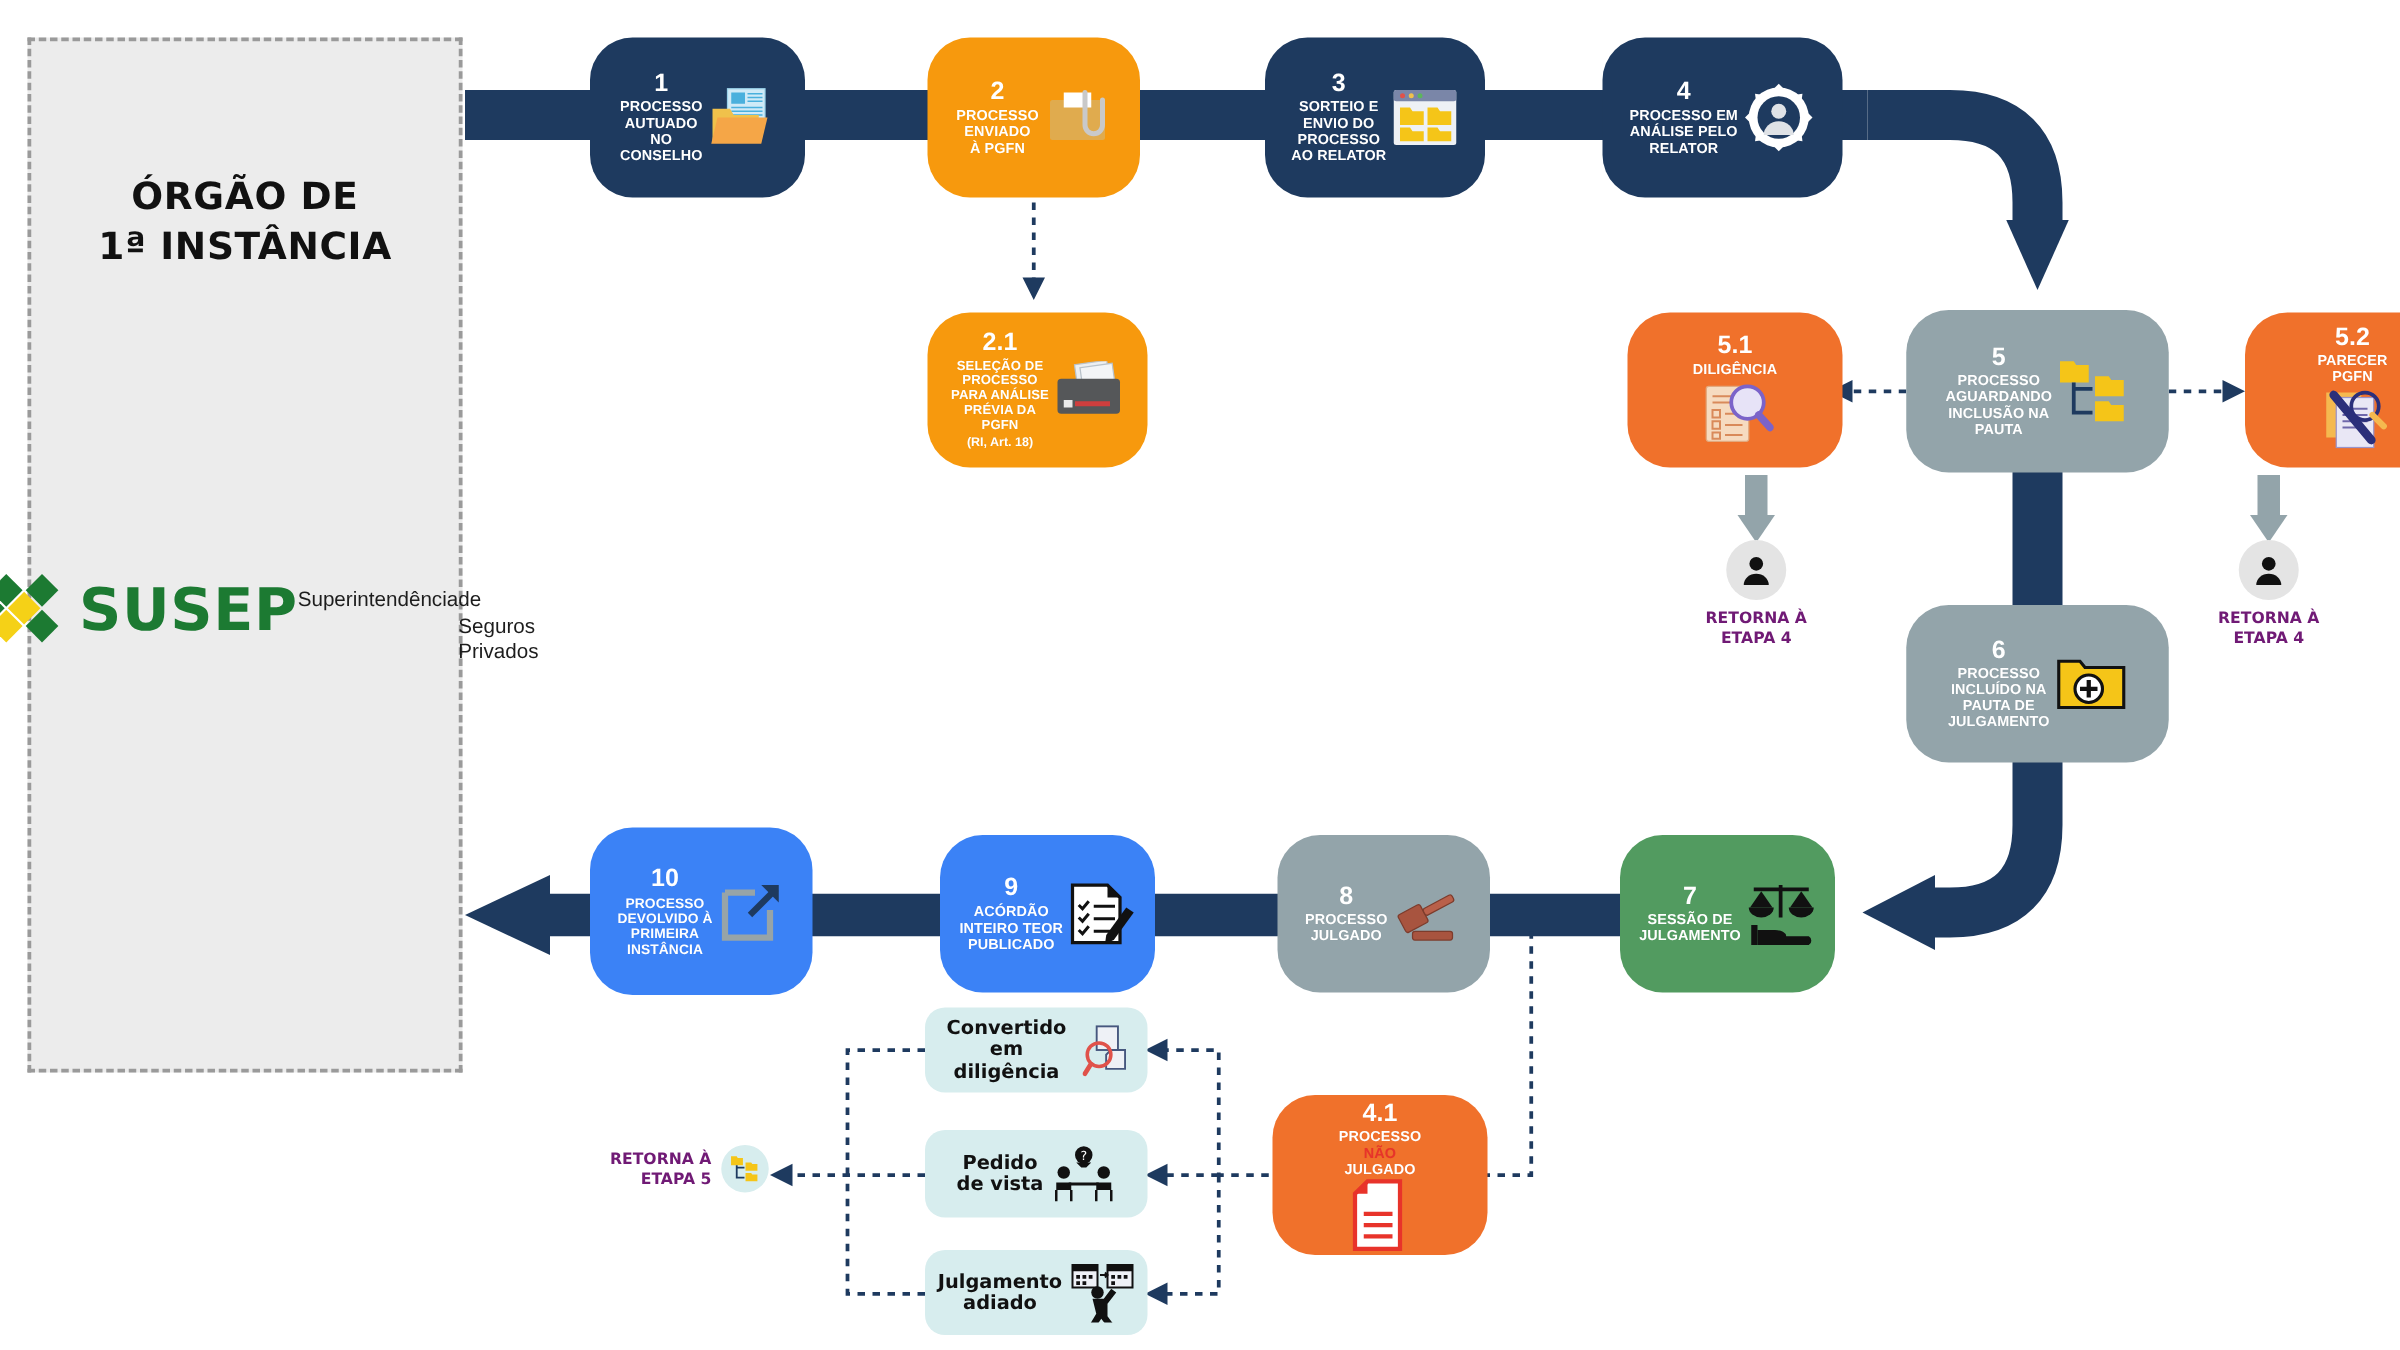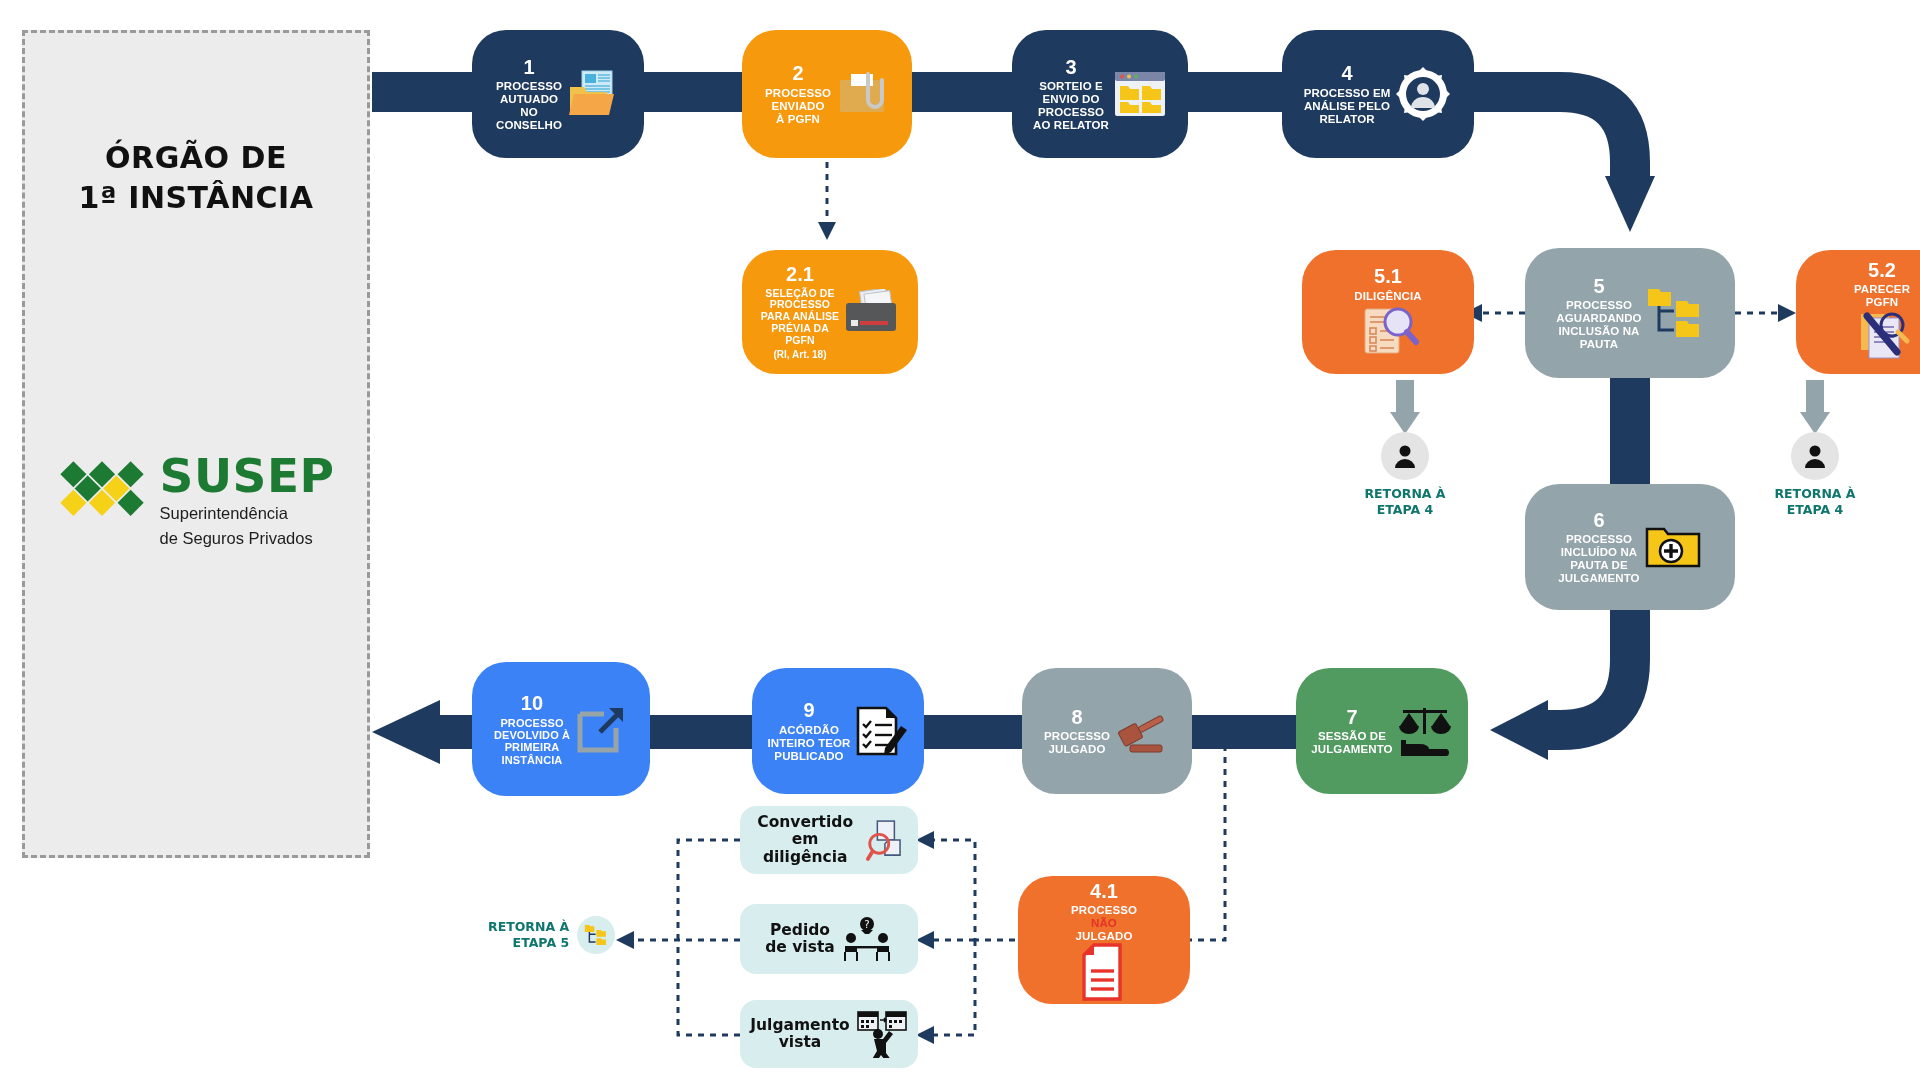--- a/index.html
+++ b/index.html
@@ -23,21 +23,21 @@
     text-align: center;
     font-family: "DejaVu Sans", sans-serif;
     font-weight: 700; font-size: 30px; line-height: 1.32;
     color: #111; letter-spacing: .5px;
   }
   .logo-wrap {
     position: absolute; left: 0; top: 420px; width: 100%;
     display: flex; align-items: center; justify-content: center; gap: 14px;
   }
   .logo-mark { width: 88px; height: 92px; flex: none; }
-  .logo-text { display: flex; flex-direction: column; }
+  .logo-text { display: flex; flex-direction: row; }
   .logo-name {
     font-family: "DejaVu Sans", sans-serif;
     font-weight: 700; font-size: 47px; line-height: .98;
     color: #1c7a32; letter-spacing: .5px;
   }
   .logo-sub {
     font-size: 16.5px; line-height: 1.25; color: #1d1d1d; margin-top: 4px;
   }
 
   svg.conn { position: absolute; left: 0; top: 0; width: 1920px; height: 1080px;
@@ -77,21 +77,21 @@
   .chip .ctext {
     font-family: "DejaVu Sans", sans-serif;
     font-weight: 700; font-size: 15.5px; line-height: 1.12;
     color: #111; text-align: center;
   }
 
   
   .ret { position: absolute; z-index: 3; text-align: center; }
   .ret .rtxt {
     font-family: "DejaVu Sans", sans-serif;
-    font-weight: 700; font-size: 12.5px; line-height: 1.25; color: #0f766e;
+    font-weight: 700; font-size: 12.5px; line-height: 1.25; color: #701a75;
     white-space: nowrap;
   }
   .avatar {
     width: 48px; height: 48px; border-radius: 50%;
     background: #e4e4e4; margin: 0 auto 6px;
     display: flex; align-items: center; justify-content: center;
   }
   .ret-inline { display: flex; align-items: center; gap: 8px; }
 
   .red-word { color: #e8332a; margin-top: 29px; }
@@ -489,21 +489,21 @@
         <path d="M36 30 h12 v6 H36 Z"></path>
         <path d="M36 36 v9 M48 36 v9" stroke="#111" stroke-width="2" fill="none"></path>
         <rect x="14" y="30" width="24" height="2.4"></rect>
       </g>
     </svg>
   </div>
 
   <div class="chip" style="left:740px; top:1000px; width:178px; height:68px;">
     <div class="ctext">
       <span>Julgamento</span><br>
-      <span>vista</span>
+      <span>adiado</span>
     </div>
     <svg width="52" height="48" viewBox="0 0 52 48">
       <rect x="2" y="2" width="20" height="18" fill="#eef1f6" stroke="#111" stroke-width="1.6"></rect>
       <rect x="2" y="2" width="20" height="5" fill="#111"></rect>
       <g fill="#111">
           <rect x="5" y="10" width="3" height="3"></rect>
           <rect x="10" y="10" width="3" height="3"></rect>
           <rect x="15" y="10" width="3" height="3"></rect>
           <rect x="5" y="15" width="3" height="3"></rect>
           <rect x="10" y="15" width="3" height="3"></rect>

